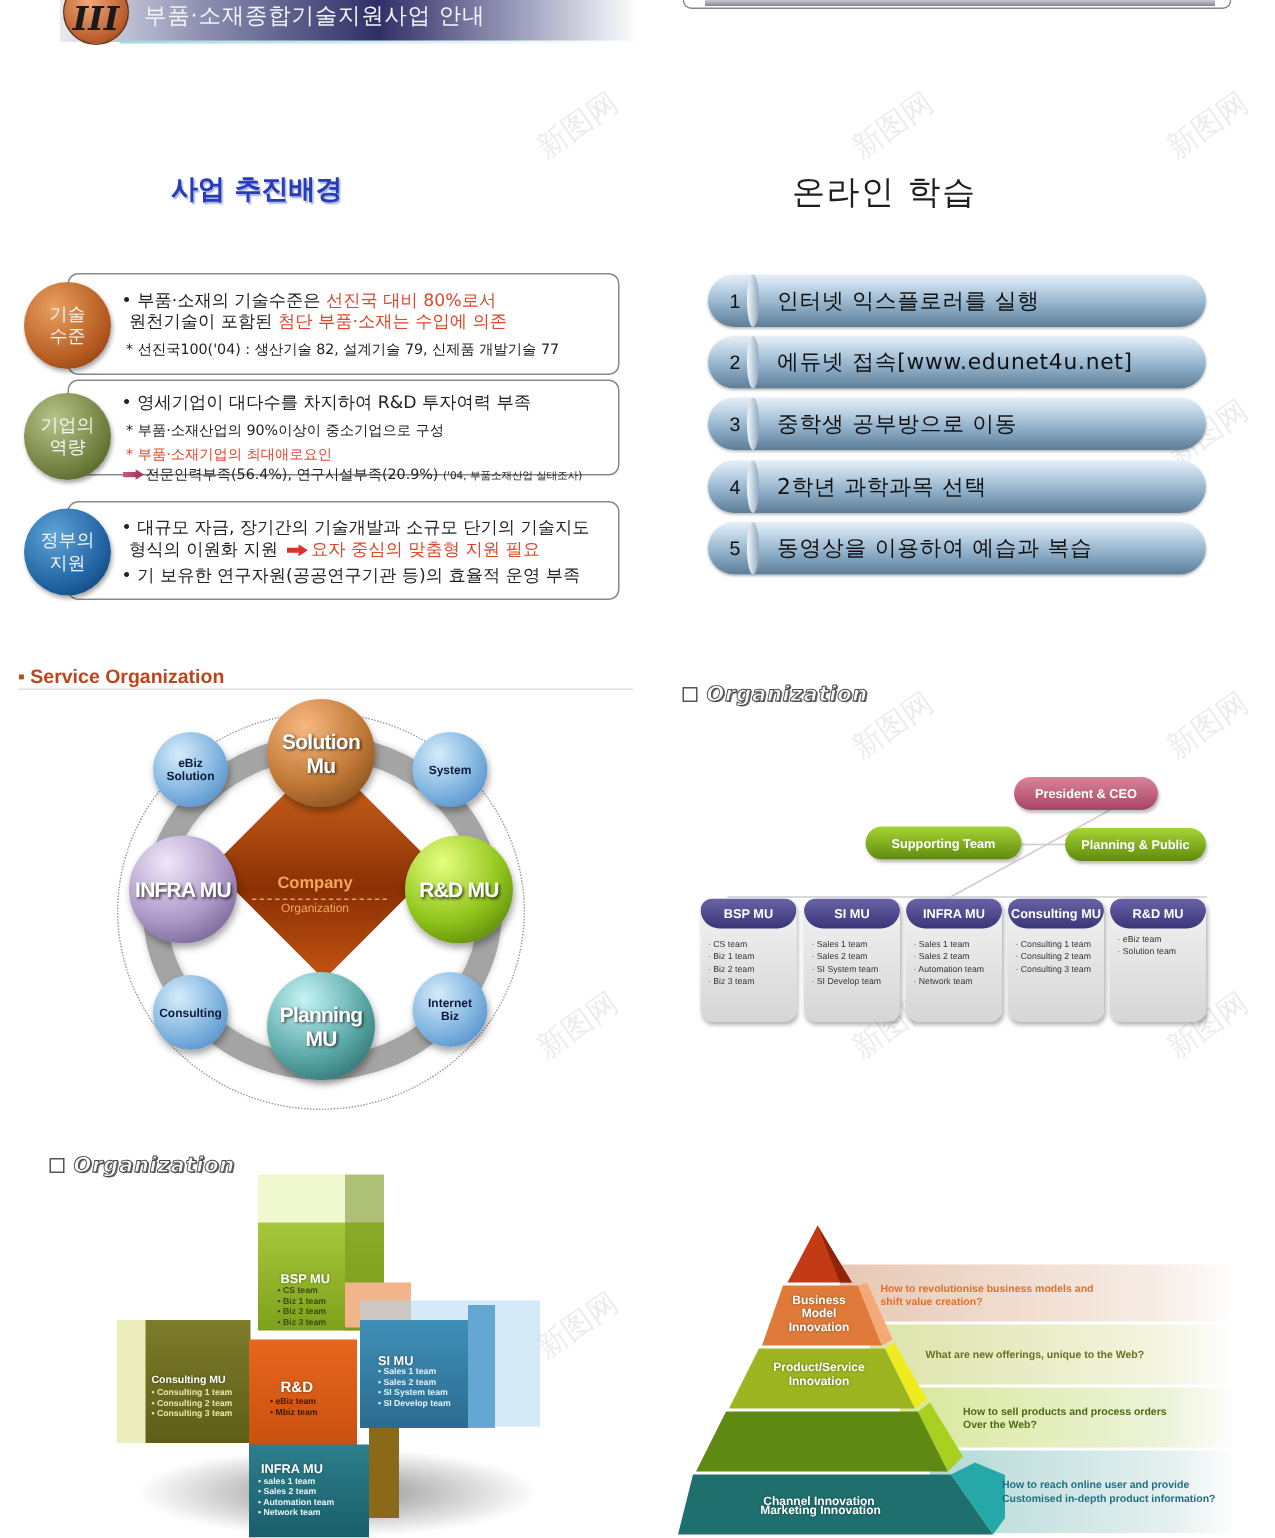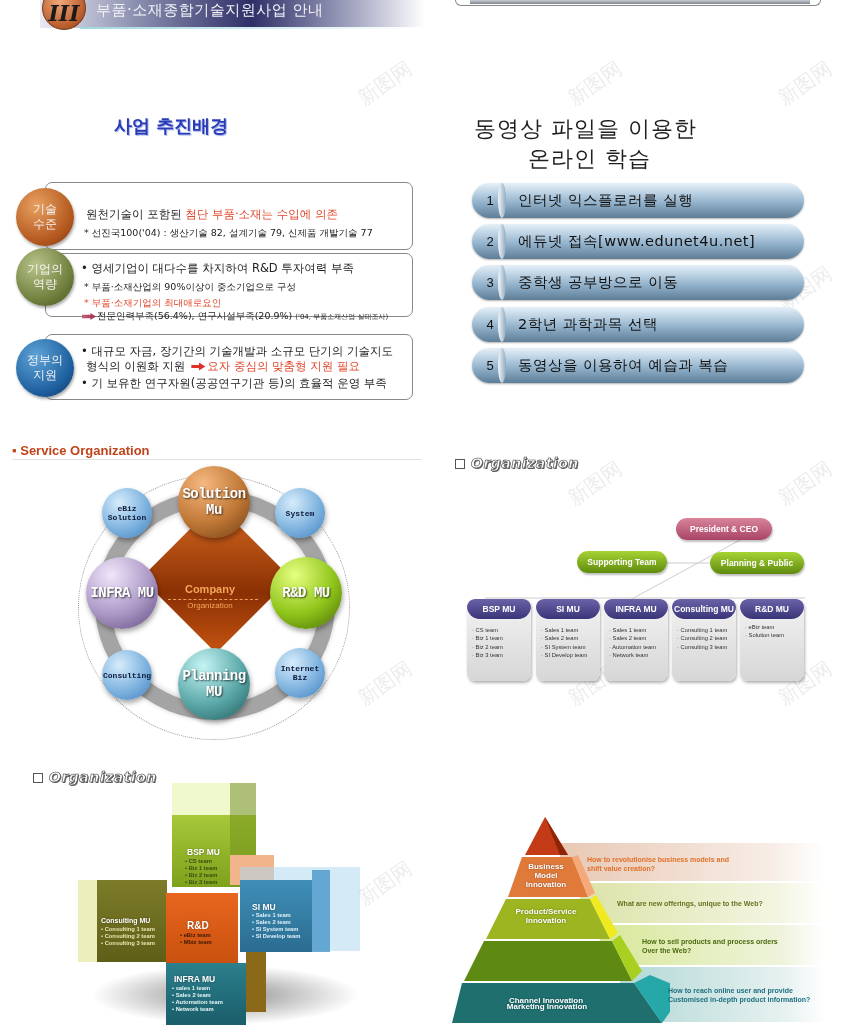--- a/index.html
+++ b/index.html
@@ -51,21 +51,21 @@
   .s3-rule { left: 12px; top: 459px; width: 410px; height: 1px; background: #e2e2e2; }
   .ring { left: 95px; top: 490px; width: 240px; height: 230px; border-radius: 50%; border: 16px solid #a4a4a4;
           box-shadow: inset 0 0 6px rgba(0,0,0,0.25), 0 0 4px rgba(0,0,0,0.2); }
   .dot-arc { left: 78px; top: 475px; width: 272px; height: 265px; border-radius: 50%; border: 1px dotted #999; }
   .diamond { left: 163px; top: 525px; width: 106px; height: 106px; transform: rotate(45deg);
              background: linear-gradient(135deg, #d86a20, #8a3004 60%, #c55412); }
   .diamond-text1 { left: 170px; top: 583px; width: 80px; text-align: center; color: #f5a65a; font-size: 11px; font-weight: bold; font-family: "Liberation Sans", sans-serif; }
   .diamond-rule { left: 168px; top: 599px; width: 90px; border-top: 1px dashed #e8a060; }
   .diamond-text2 { left: 170px; top: 601px; width: 80px; text-align: center; color: #f5a65a; font-size: 8px; font-family: "Liberation Sans", sans-serif; }
   .sphere { position: absolute; border-radius: 50%; display: flex; align-items: center; justify-content: center; text-align: center;
-            color: #fff; font-weight: bold; font-family: Liberation Mono, monospace; text-shadow: 1px 1px 2px rgba(0,0,0,0.7);
+            color: #fff; font-weight: bold; font-family: Liberation Sans, sans-serif; text-shadow: 1px 1px 2px rgba(0,0,0,0.7);
             box-shadow: 1px 3px 5px rgba(0,0,0,0.35); }
   .sm { width: 50px; height: 50px; font-size: 8px; color: #0e1a3a; text-shadow: none; line-height: 9px;
         background: radial-gradient(circle at 35% 30%, #d6ecfb, #7fb3df 55%, #3f7fbf); }
   .lg { width: 72px; height: 72px; font-size: 14px; letter-spacing: -0.5px; }
   .sp-brown { background: radial-gradient(circle at 35% 25%, #f6b880, #c07836 55%, #6d3d13); }
   .sp-purple { background: radial-gradient(circle at 35% 25%, #f0e6fa, #ac98c6 55%, #5e4a7d); }
   .sp-green { background: radial-gradient(circle at 35% 25%, #e6ff80, #8fc41a 55%, #466a05); }
   .sp-teal { background: radial-gradient(circle at 35% 25%, #c6f4f4, #5aa7a7 55%, #1f5a5c); }
 
   
@@ -115,51 +115,51 @@
 <div class="abs banner"></div>
 <div class="abs banner-line"></div>
 <div class="abs banner-badge">III</div>
 <div class="abs banner-title">부품·소재종합기술지원사업 안내</div>
 <div class="abs tr-frame"></div>
 <div class="abs tr-frame-bar"></div>
 
 <div class="abs s1-title">사업 추진배경</div>
 
 <div class="abs s1-box" style="top:182px;height:68px">
+  <div class="s1-line" style="left:35px;top:10px"><span>• 부품·소재의 기술수준은 </span><span class="red">선진국 대비 80%로서</span></div>
   <div class="s1-line" style="left:40px;top:24px"><span>원천기술이 포함된 </span><span class="red">첨단 부품·소재는 수입에 의존</span></div>
   <div class="s1-line small" style="left:38px;top:44px">* 선진국100('04) : 생산기술 82, 설계기술 79, 신제품 개발기술 77</div>
 </div>
 <div class="abs s1-circle c-orange" style="top:188px">
   <span>기술</span>
     <span>수준</span>
 </div>
 
 <div class="abs s1-box" style="top:253px;height:64px">
   <div class="s1-line" style="left:35px;top:7px">• 영세기업이 대다수를 차지하여 R&amp;D 투자여력 부족</div>
   <div class="s1-line small" style="left:38px;top:27px">* 부품·소재산업의 90%이상이 중소기업으로 구성</div>
   <div class="s1-line small red" style="left:38px;top:43px">* 부품·소재기업의 최대애로요인</div>
   <div class="s1-line small" style="left:36px;top:56px"><span class="arrow-red"></span><span>전문인력부족(56.4%), 연구시설부족(20.9%)</span> <span class="tiny" style="font-size:7px">('04, 부품소재산업 실태조사)</span></div>
 </div>
-<div class="abs s1-circle c-olive" style="top:248px">
+<div class="abs s1-circle c-olive" style="top:262px">
   <span>기업의</span>
     <span>역량</span>
 </div>
 
 <div class="abs s1-box" style="top:334px;height:66px">
   <div class="s1-line" style="left:35px;top:9px">• 대규모 자금, 장기간의 기술개발과 소규모 단기의 기술지도</div>
   <div class="s1-line" style="left:35px;top:41px">• 기 보유한 연구자원(공공연구기관 등)의 효율적 운영 부족</div>
   <div class="s1-line" style="left:40px;top:24px"><span>형식의 이원화 지원</span><span class="arrow-red2"></span><span class="red">요자 중심의 맞춤형 지원 필요</span></div>
 </div>
 <div class="abs s1-circle c-blue" style="top:339px">
   <span>정부의</span>
     <span>지원</span>
 </div>
 
 <div class="abs s2-title">
-  <div>동영상 파일을 이용한</div>
   <div style="padding-left:54px">온라인 학습</div>
 </div>
 <div class="pill" style="top:183px">
     <span class="pill-num">1</span>
     <span class="pill-text">인터넷 익스플로러를 실행</span>
   </div>
 <div class="pill" style="top:224px">
     <span class="pill-num">2</span>
     <span class="pill-text">에듀넷 접속[www.edunet4u.net]</span>
   </div>
@@ -196,21 +196,21 @@
 Biz</div>
 <div class="sphere sm" style="left:102px;top:650px">Consulting</div>
 
 <div class="org-h" style="left:455px;top:455px"><span class="org-box-ico"></span><span>Organization</span></div>
 <svg class="abs org-lines" width="330" height="70">
   <line x1="260" y1="0" x2="150" y2="60" stroke="#ccc" stroke-width="1"></line>
   <line x1="180" y1="23" x2="230" y2="23" stroke="#ccc" stroke-width="1"></line>
   <line x1="5" y1="58" x2="325" y2="58" stroke="#ccc" stroke-width="1"></line>
 </svg>
 <div class="pbtn p-pink" style="left:676px;top:518px;width:96px">President &amp; CEO</div>
-<div class="pbtn p-green" style="left:577px;top:551px;width:90px">Supporting Team</div>
+<div class="pbtn p-green" style="left:577px;top:551px;width:104px">Supporting Team</div>
 <div class="pbtn p-green" style="left:710px;top:552px;width:94px">Planning &amp; Public</div>
 
 <div class="mu-card" style="left:467px">
   <div class="mu-head">BSP MU</div>
   <ul class="mu-list">
       <li>CS team</li>
       <li>Biz 1 team</li>
       <li>Biz 2 team</li>
       <li>Biz 3 team</li>
     </ul>

